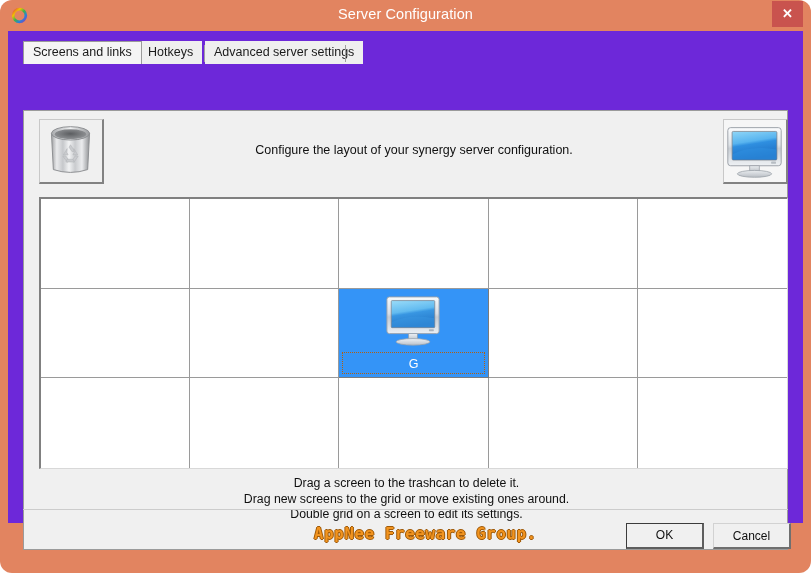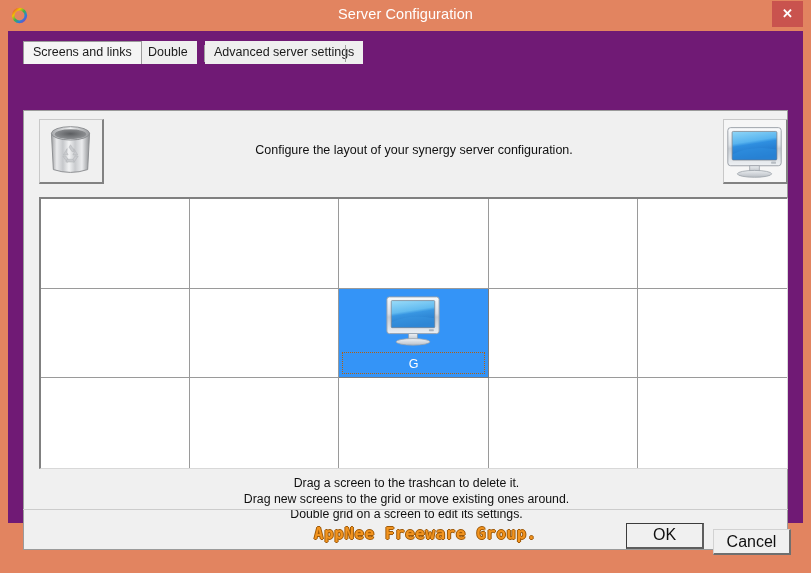--- a/index.html
+++ b/index.html
@@ -15,20 +15,21 @@
   }
 
   
   #window {
     position: absolute;
     left: 0; top: 0;
     width: 811px;
     height: 573px;
     background: #e28460;
     box-sizing: border-box;
+    border-radius: 12px;
   }
 
   
   #titlebar {
     position: absolute;
     left: 0; top: 0;
     width: 811px;
     height: 31px;
   }
   #app-icon {
@@ -57,21 +58,21 @@
     text-align: center;
     cursor: pointer;
   }
 
   
   #client {
     position: absolute;
     left: 8px; top: 31px;
     width: 795px;
     height: 492px;
-    background: #701a75;
+    background: #6d28d9;
     box-sizing: border-box;
   }
 
   
   #tabstrip {
     position: absolute;
     left: 15px; top: 10px;
     width: 765px;
     height: 24px;
   }
@@ -239,38 +240,38 @@
   }
 
   
   .dlgbtn {
     position: absolute;
     top: 14px;
     width: 78px;
     height: 26px;
     background: #f0f0f0;
     color: #101010;
-    font-size: 16px;
+    font-size: 12px;
     line-height: 24px;
     text-align: center;
     box-sizing: border-box;
     cursor: default;
     border-top: 1px solid #d2d2d2;
     border-left: 1px solid #d2d2d2;
     border-right: 2px solid #6f6f6f;
     border-bottom: 2px solid #6f6f6f;
   }
   #ok-button {
     left: 618px;
     border: 1px solid #3c3c3c;
     border-right: 2px solid #5e5e5e;
     border-bottom: 2px solid #5e5e5e;
     line-height: 22px;
   }
-  #cancel-button { left: 705px; margin-top: 6px; }
+  #cancel-button { left: 705px; }
 
   
   #btn-sep {
     position: absolute;
     left: 15px; top: 478px;
     width: 765px;
     height: 1px;
     background: #cccccc;
   }
 </style>
@@ -294,21 +295,21 @@
     </svg>
     <div id="title-text">Server Configuration</div>
     <div id="close-button">✕</div>
   </div>
 
   <div id="client">
 
     <div id="tabstrip">
       <div class="tab selected" style="left:0px;">Screens and links</div>
       <div class="tab-sep" style="left:115px;"></div>
-      <div class="tab" style="left:116px;">Double</div>
+      <div class="tab" style="left:116px;">Hotkeys</div>
       <div class="tab-sep" style="left:181px;"></div>
       <div class="tab" style="left:182px;">Advanced server settings</div>
       <div class="tab-sep" style="left:322px;"></div>
     </div>
 
     <div id="tabpage">
 
       <div id="trash-slot">
         <svg width="61" height="61" viewBox="0 0 64 64">
           <defs>

